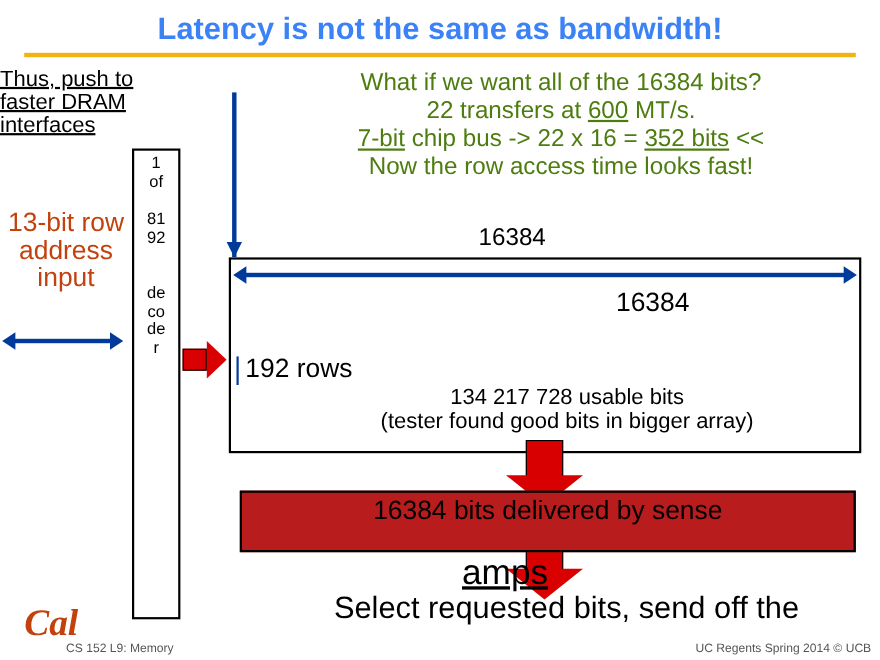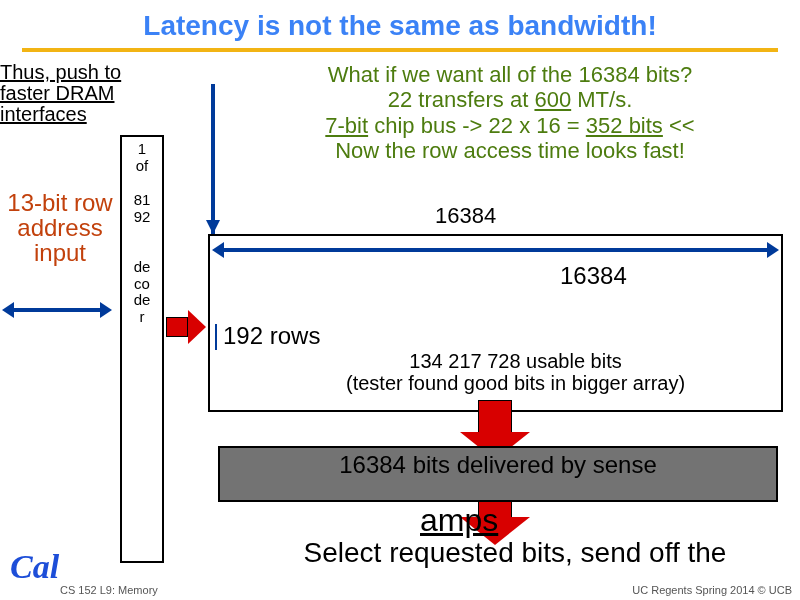--- a/index.html
+++ b/index.html
@@ -192,21 +192,21 @@
   }
   .down1 { left: 460px; top: 400px; }
   .down2 { left: 460px; top: 485px; }
   
   .sense-box {
     position: absolute;
     left: 218px;
     top: 446px;
     width: 560px;
     border: 2px solid #000;
-    background: #737373;
+    background: #b91c1c;
     font-size: 24px;
     text-align: center;
     padding: 4px 6px 22px 6px;
     line-height: 1.1;
     z-index: 2;
   }
   .sense-overflow {
     position: absolute;
     left: 420px;
     top: 502px;
@@ -274,27 +274,27 @@
   }
   .footer-right {
     position: absolute;
     right: 8px;
     bottom: 4px;
     font-size: 11px;
     color: #555;
   }
   .cal-logo {
     position: absolute;
-    left: 10px;
+    left: 22px;
     bottom: 14px;
     font-family: "Brush Script MT", cursive;
     font-size: 34px;
     font-style: italic;
     font-weight: bold;
-    color: #1d4ed8;
+    color: #c2410c;
   }
   .ul { text-decoration: underline; }
 </style>
 </head>
 <body>
 
 <div class="title">Latency is not the same as bandwidth!</div>
 <div class="rule"></div>
 
 <div class="push-text">Thus, push to faster DRAM interfaces</div>

